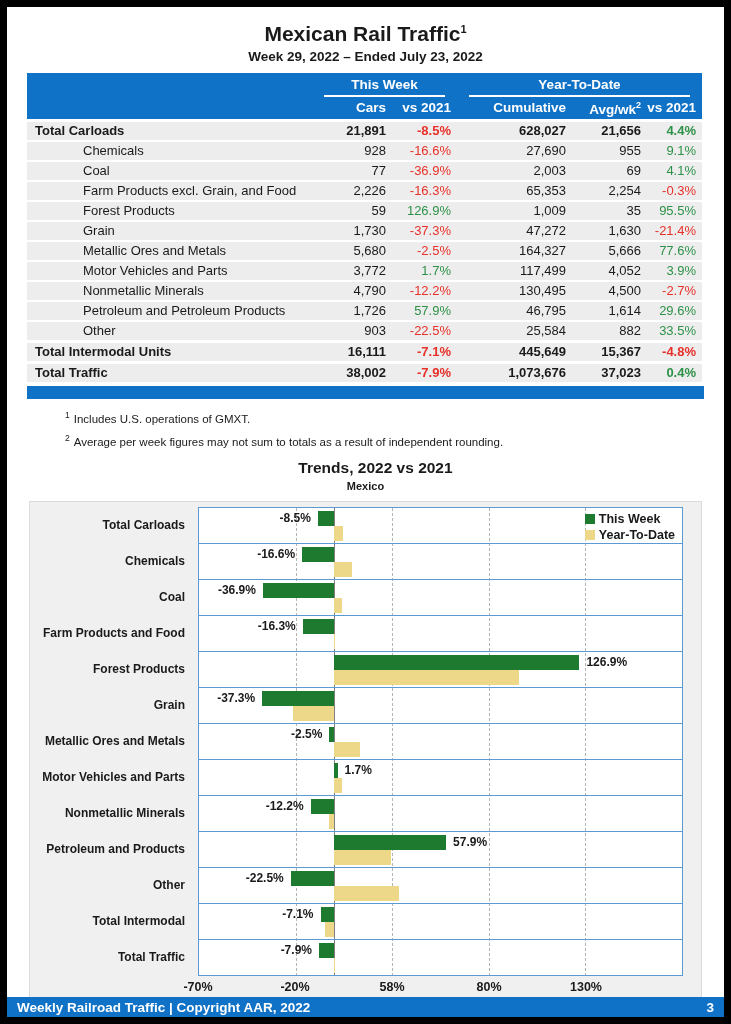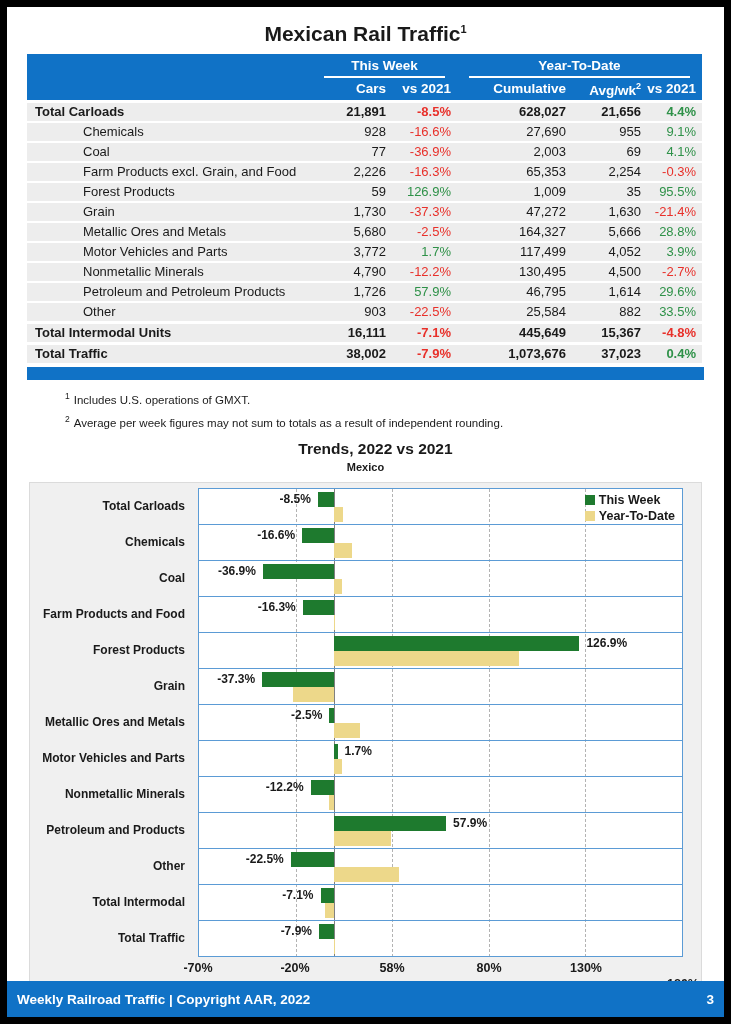--- a/index.html
+++ b/index.html
@@ -53,30 +53,31 @@
   .bar.ytd { top:18px; }
   .bar-label { position:absolute; top:3px; height:15px; line-height:15px; font-weight:bold;
                font-size:12px; white-space:nowrap; z-index:2; }
   .legend { position:absolute; top:3px; right:7px; z-index:3; }
   .legend-item { display:flex; align-items:center; height:16px; font-weight:bold; font-size:12.5px; }
   .legend-swatch { width:10px; height:10px; margin-right:4px; flex:none; }
   .axis { position:relative; height:22px; margin-left:168px; }
   .axis-tick { position:absolute; top:4px; transform:translateX(-50%); font-weight:bold; font-size:12.5px; }
 
   
-  .footer { position:absolute; left:0; right:0; bottom:0; height:36px; background:#1072C6;
+  .footer { position:absolute; left:0; right:0; bottom:0; height:20px; background:#1072C6;
             color:#fff; font-weight:bold; font-size:13.5px; display:flex; align-items:center;
             justify-content:space-between; padding:0 10px; }
 </style>
 </head>
 <body>
 
 <div class="page">
 
   <div class="title"><span>Mexican Rail Traffic</span><sup>1</sup></div>
+  <div class="subtitle">Week 29, 2022 – Ended July 23, 2022</div>
 
   <table class="traffic">
     <colgroup>
       <col style="width:285px">
         <col style="width:80px">
         <col style="width:65px">
       <col style="width:115px">
         <col style="width:75px">
         <col style="width:55px">
     </colgroup>
@@ -147,21 +148,21 @@
           <td>47,272</td>
           <td>1,630</td>
           <td class="neg">-21.4%</td>
         </tr>
         <tr>
           <td class="cat">Metallic Ores and Metals</td>
           <td>5,680</td>
           <td class="neg">-2.5%</td>
           <td>164,327</td>
           <td>5,666</td>
-          <td class="pos">28.8%</td>
+          <td class="pos">77.6%</td>
         </tr>
         <tr>
           <td class="cat">Motor Vehicles and Parts</td>
           <td>3,772</td>
           <td class="pos">1.7%</td>
           <td>117,499</td>
           <td>4,052</td>
           <td class="pos">3.9%</td>
         </tr>
         <tr>

